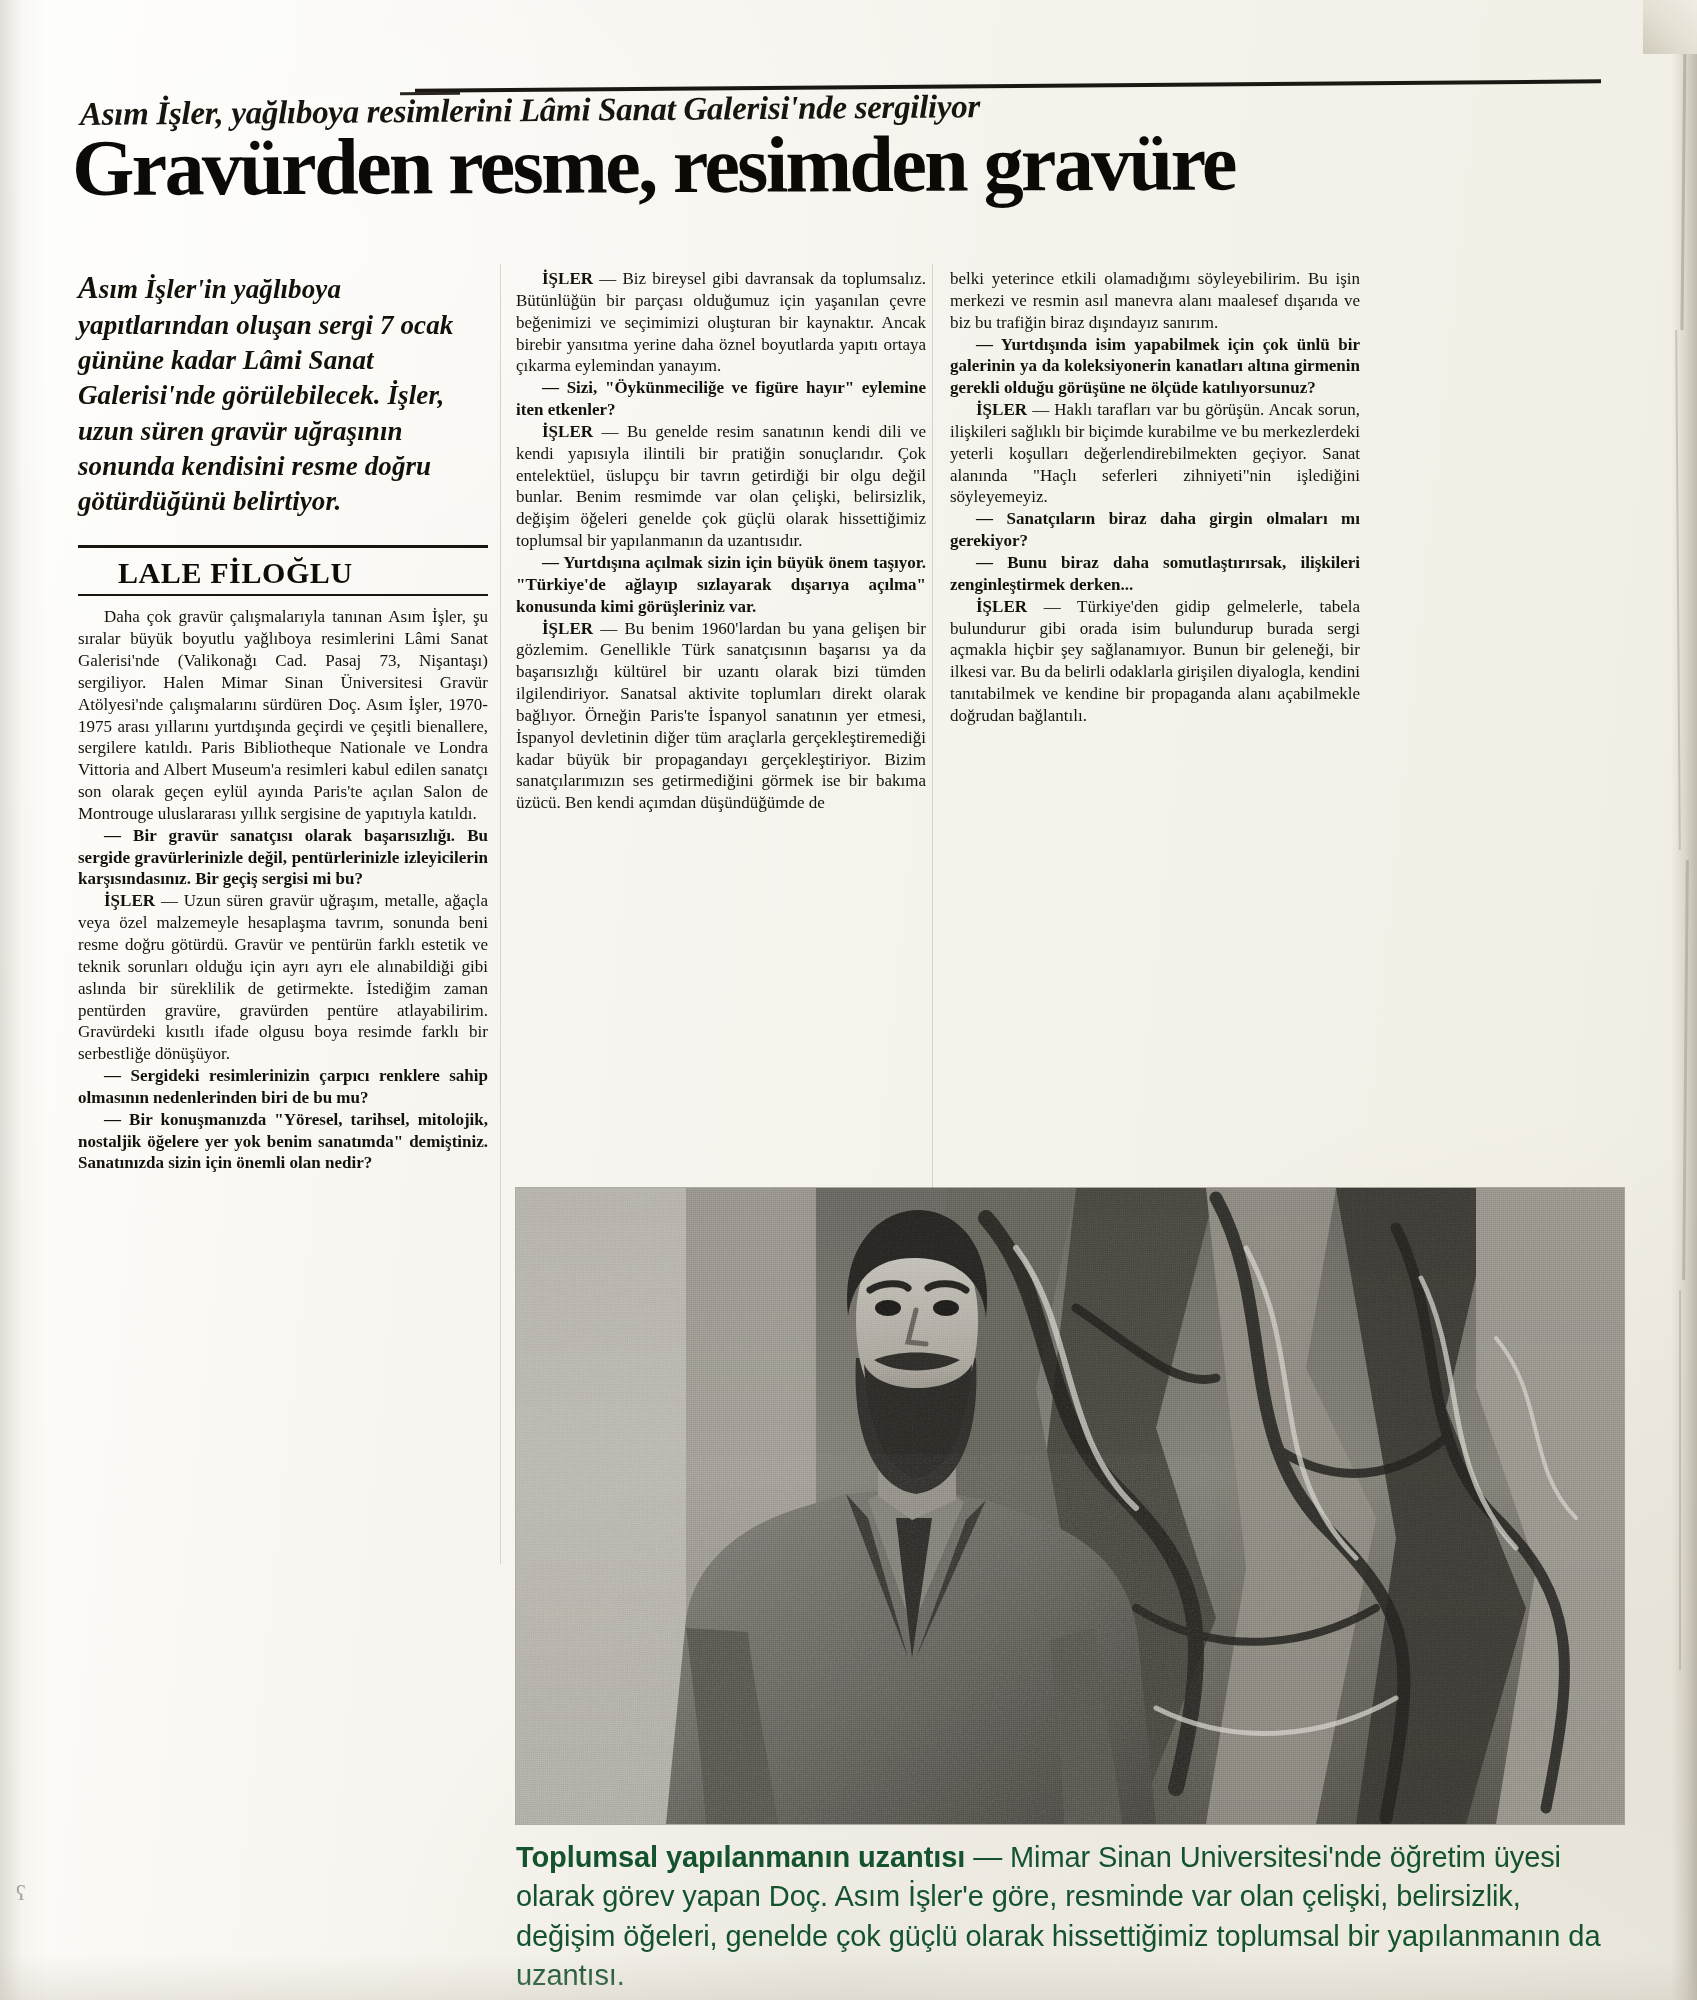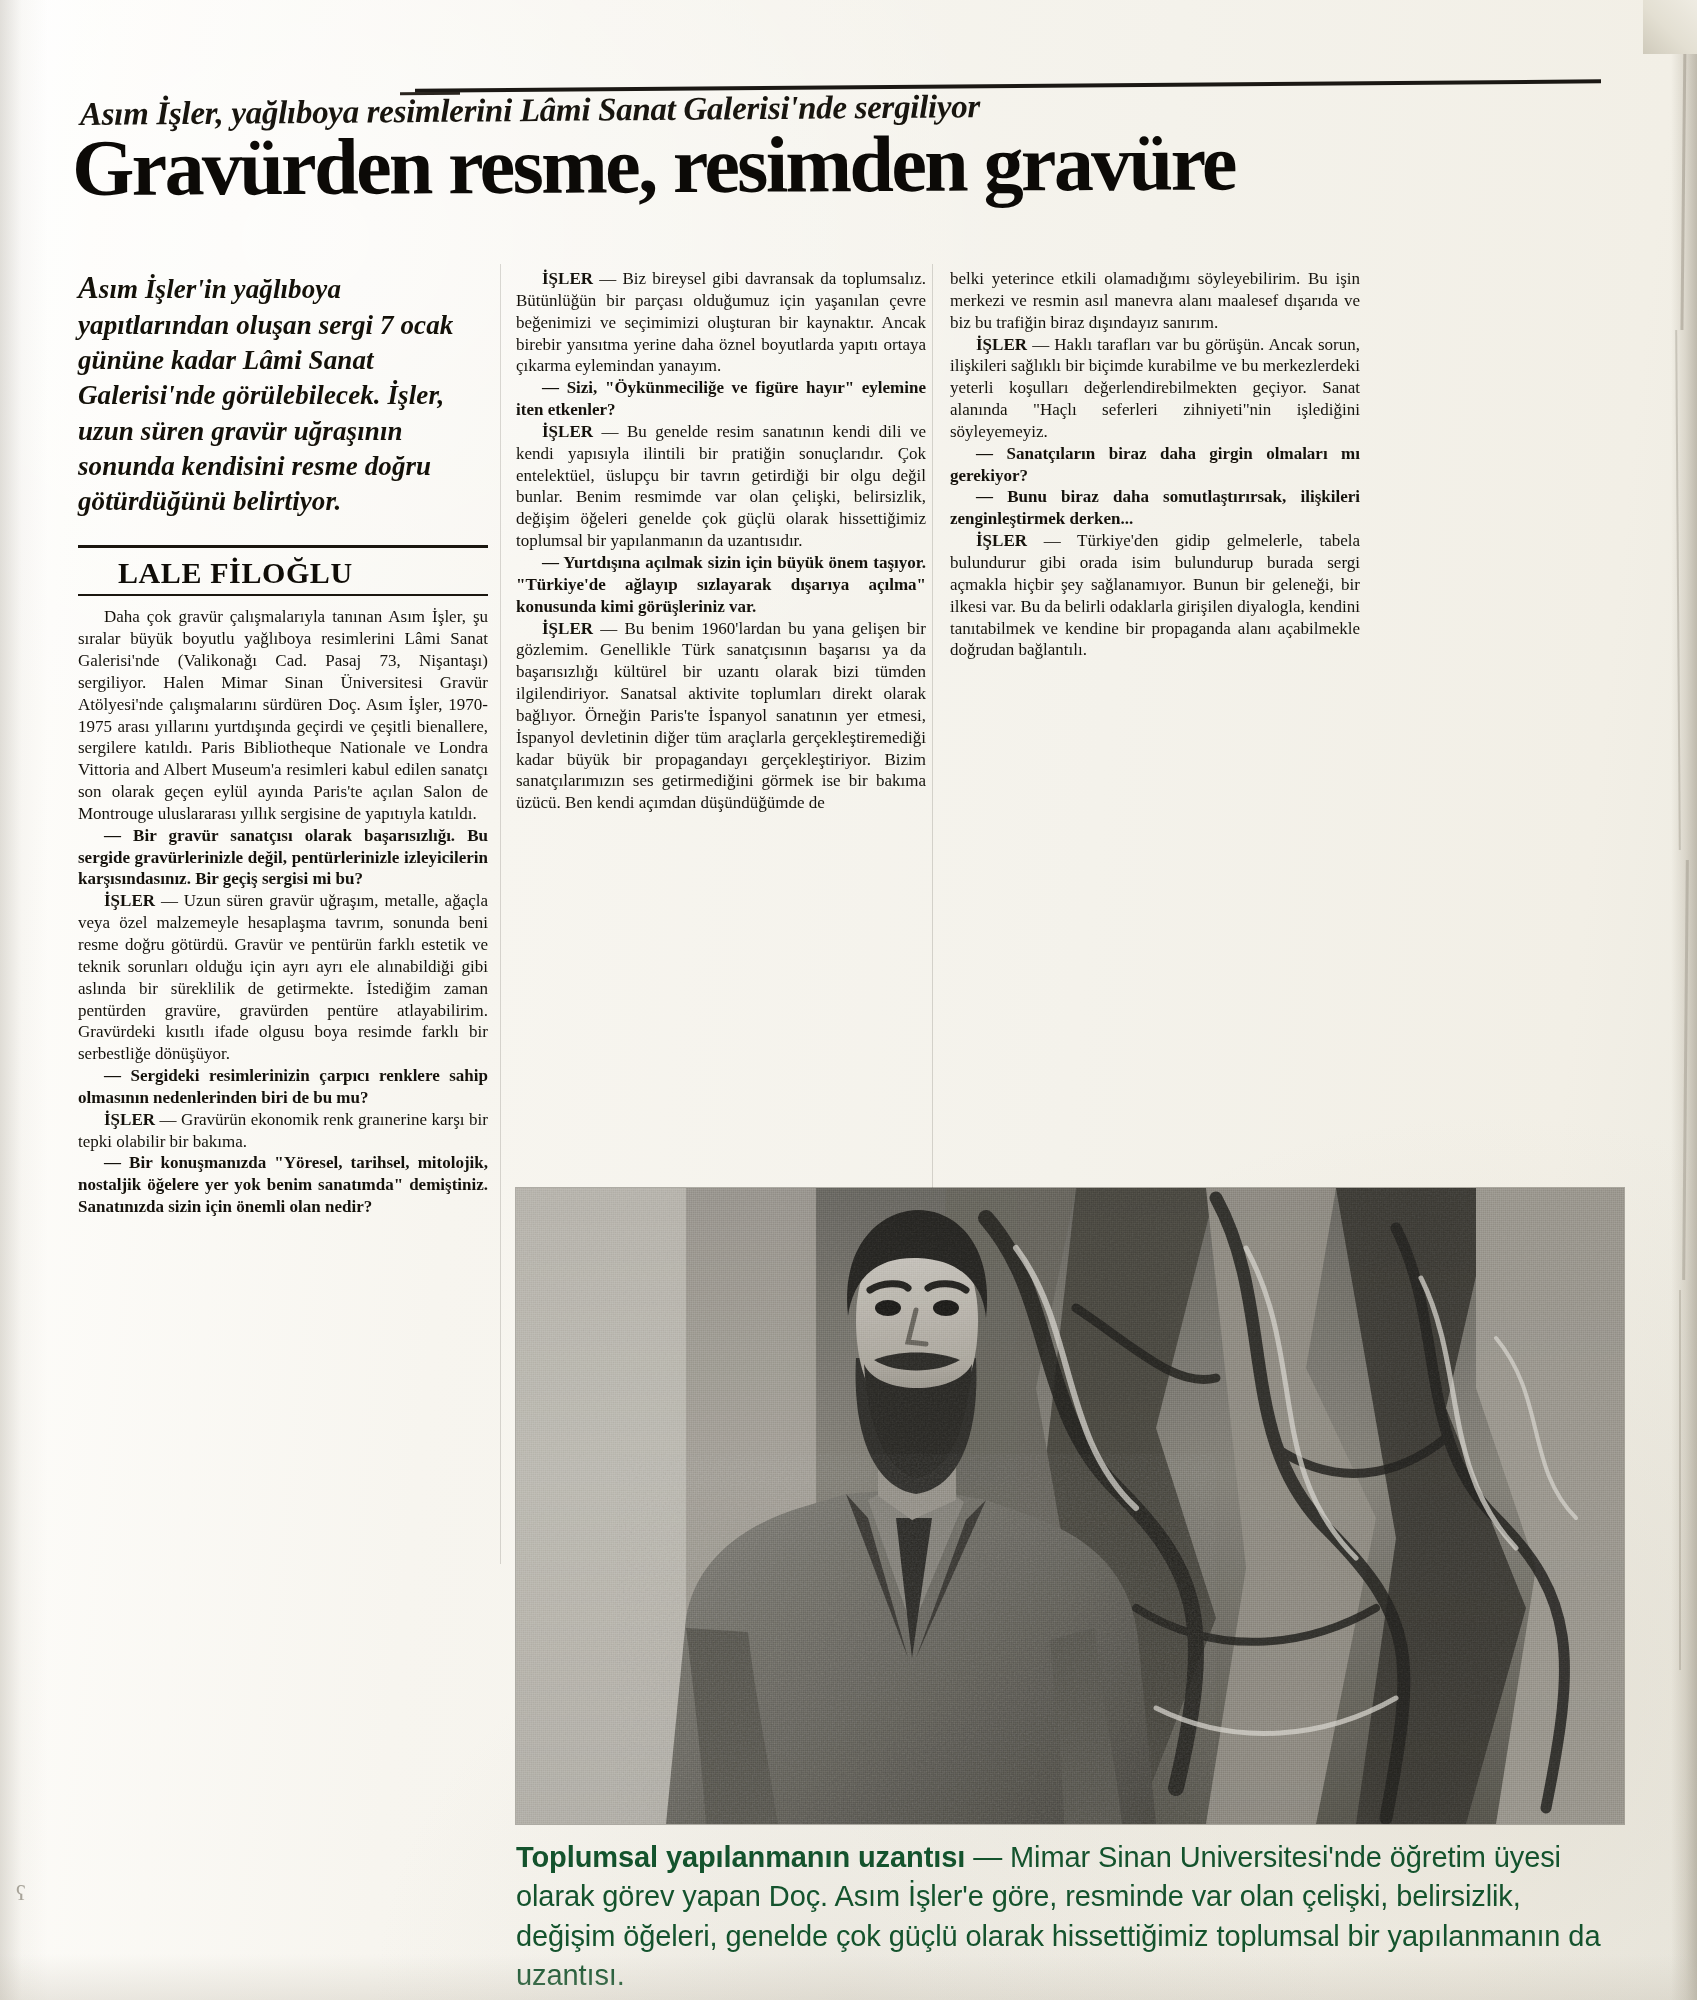--- a/index.html
+++ b/index.html
@@ -169,38 +169,38 @@
         <span class="cap">A</span><span>sım İşler'in yağlıboya yapıtlarından oluşan sergi 7 ocak gününe kadar Lâmi Sanat Galerisi'nde görülebilecek. İşler, uzun süren gravür uğraşının sonunda kendisini resme doğru götürdüğünü belirtiyor.</span>
       </div>
       <div class="byline-rule"></div>
       <div class="byline">LALE FİLOĞLU</div>
       <div class="byline-rule2"></div>
       <div id="c1">
           <p class="body indent">Daha çok gravür çalışmalarıyla tanınan Asım İşler, şu sıralar büyük boyutlu yağlıboya resimlerini Lâmi Sanat Galerisi'nde (Valikonağı Cad. Pasaj 73, Nişantaşı) sergiliyor. Halen Mimar Sinan Üniversitesi Gravür Atölyesi'nde çalışmalarını sürdüren Doç. Asım İşler, 1970-1975 arası yıllarını yurtdışında geçirdi ve çeşitli bienallere, sergilere katıldı. Paris Bibliotheque Nationale ve Londra Vittoria and Albert Museum'a resimleri kabul edilen sanatçı son olarak geçen eylül ayında Paris'te açılan Salon de Montrouge uluslararası yıllık sergisine de yapıtıyla katıldı.</p>
           <p class="body indent"><span class="q">— Bir gravür sanatçısı olarak başarısızlığı. Bu sergide gravürlerinizle değil, pentürlerinizle izleyicilerin karşısındasınız. Bir geçiş sergisi mi bu?</span></p>
           <p class="body indent"><span class="spk">İŞLER</span><span> — Uzun süren gravür uğraşım, metalle, ağaçla veya özel malzemeyle hesaplaşma tavrım, sonunda beni resme doğru götürdü. Gravür ve pentürün farklı estetik ve teknik sorunları olduğu için ayrı ayrı ele alınabildiği gibi aslında bir süreklilik de getirmekte. İstediğim zaman pentürden gravüre, gravürden pentüre atlayabilirim. Gravürdeki kısıtlı ifade olgusu boya resimde farklı bir serbestliğe dönüşüyor.</span></p>
           <p class="body indent"><span class="q">— Sergideki resimlerinizin çarpıcı renklere sahip olmasının nedenlerinden biri de bu mu?</span></p>
-          <p class="body indent"><span class="spk">İŞLER</span><span> — Gravürün ekonomik renk graınerine karşı bir tepki olabilir bir bakıma.</span></p>
           <p class="body indent"><span class="q">— Bir konuşmanızda "Yöresel, tarihsel, mitolojik, nostaljik öğelere yer yok benim sanatımda" demiştiniz. Sanatınızda sizin için önemli olan nedir?</span></p>
         </div>
     </div>
 
     <div class="col col2">
       <div id="c2">
           <p class="body indent"><span class="spk">İŞLER</span><span> — Biz bireysel gibi davransak da toplumsalız. Bütünlüğün bir parçası olduğumuz için yaşanılan çevre beğenimizi ve seçimimizi oluşturan bir kaynaktır. Ancak birebir yansıtma yerine daha öznel boyutlarda yapıtı ortaya çıkarma eylemindan yanayım.</span></p>
           <p class="body indent"><span class="q">— Sizi, "Öykünmeciliğe ve figüre hayır" eylemine iten etkenler?</span></p>
           <p class="body indent"><span class="spk">İŞLER</span><span> — Bu genelde resim sanatının kendi dili ve kendi yapısıyla ilintili bir pratiğin sonuçlarıdır. Çok entelektüel, üslupçu bir tavrın getirdiği bir olgu değil bunlar. Benim resmimde var olan çelişki, belirsizlik, değişim öğeleri genelde çok güçlü olarak hissettiğimiz toplumsal bir yapılanmanın da uzantısıdır.</span></p>
           <p class="body indent"><span class="q">— Yurtdışına açılmak sizin için büyük önem taşıyor. "Türkiye'de ağlayıp sızlayarak dışarıya açılma" konusunda kimi görüşleriniz var.</span></p>
           <p class="body indent"><span class="spk">İŞLER</span><span> — Bu benim 1960'lardan bu yana gelişen bir gözlemim. Genellikle Türk sanatçısının başarısı ya da başarısızlığı kültürel bir uzantı olarak bizi tümden ilgilendiriyor. Sanatsal aktivite toplumları direkt olarak bağlıyor. Örneğin Paris'te İspanyol sanatının yer etmesi, İspanyol devletinin diğer tüm araçlarla gerçekleştiremediği kadar büyük bir propagandayı gerçekleştiriyor. Bizim sanatçılarımızın ses getirmediğini görmek ise bir bakıma üzücü. Ben kendi açımdan düşündüğümde de</span></p>
         </div>
     </div>
 
     <div class="col col3">
       <div id="c3">
           <p class="body">belki yeterince etkili olamadığımı söyleyebilirim. Bu işin merkezi ve resmin asıl manevra alanı maalesef dışarıda ve biz bu trafiğin biraz dışındayız sanırım.</p>
+          <p class="body indent"><span class="q">— Yurtdışında isim yapabilmek için çok ünlü bir galerinin ya da koleksiyonerin kanatları altına girmenin gerekli olduğu görüşüne ne ölçüde katılıyorsunuz?</span></p>
           <p class="body indent"><span class="spk">İŞLER</span><span> — Haklı tarafları var bu görüşün. Ancak sorun, ilişkileri sağlıklı bir biçimde kurabilme ve bu merkezlerdeki yeterli koşulları değerlendirebilmekten geçiyor. Sanat alanında "Haçlı seferleri zihniyeti"nin işlediğini söyleyemeyiz.</span></p>
           <p class="body indent"><span class="q">— Sanatçıların biraz daha girgin olmaları mı gerekiyor?</span></p>
           <p class="body indent"><span class="q">— Bunu biraz daha somutlaştırırsak, ilişkileri zenginleştirmek derken...</span></p>
           <p class="body indent"><span class="spk">İŞLER</span><span> — Türkiye'den gidip gelmelerle, tabela bulundurur gibi orada isim bulundurup burada sergi açmakla hiçbir şey sağlanamıyor. Bunun bir geleneği, bir ilkesi var. Bu da belirli odaklarla girişilen diyalogla, kendini tanıtabilmek ve kendine bir propaganda alanı açabilmekle doğrudan bağlantılı.</span></p>
         </div>
     </div>
 
   </div>
 
   <div class="photo-wrap">

